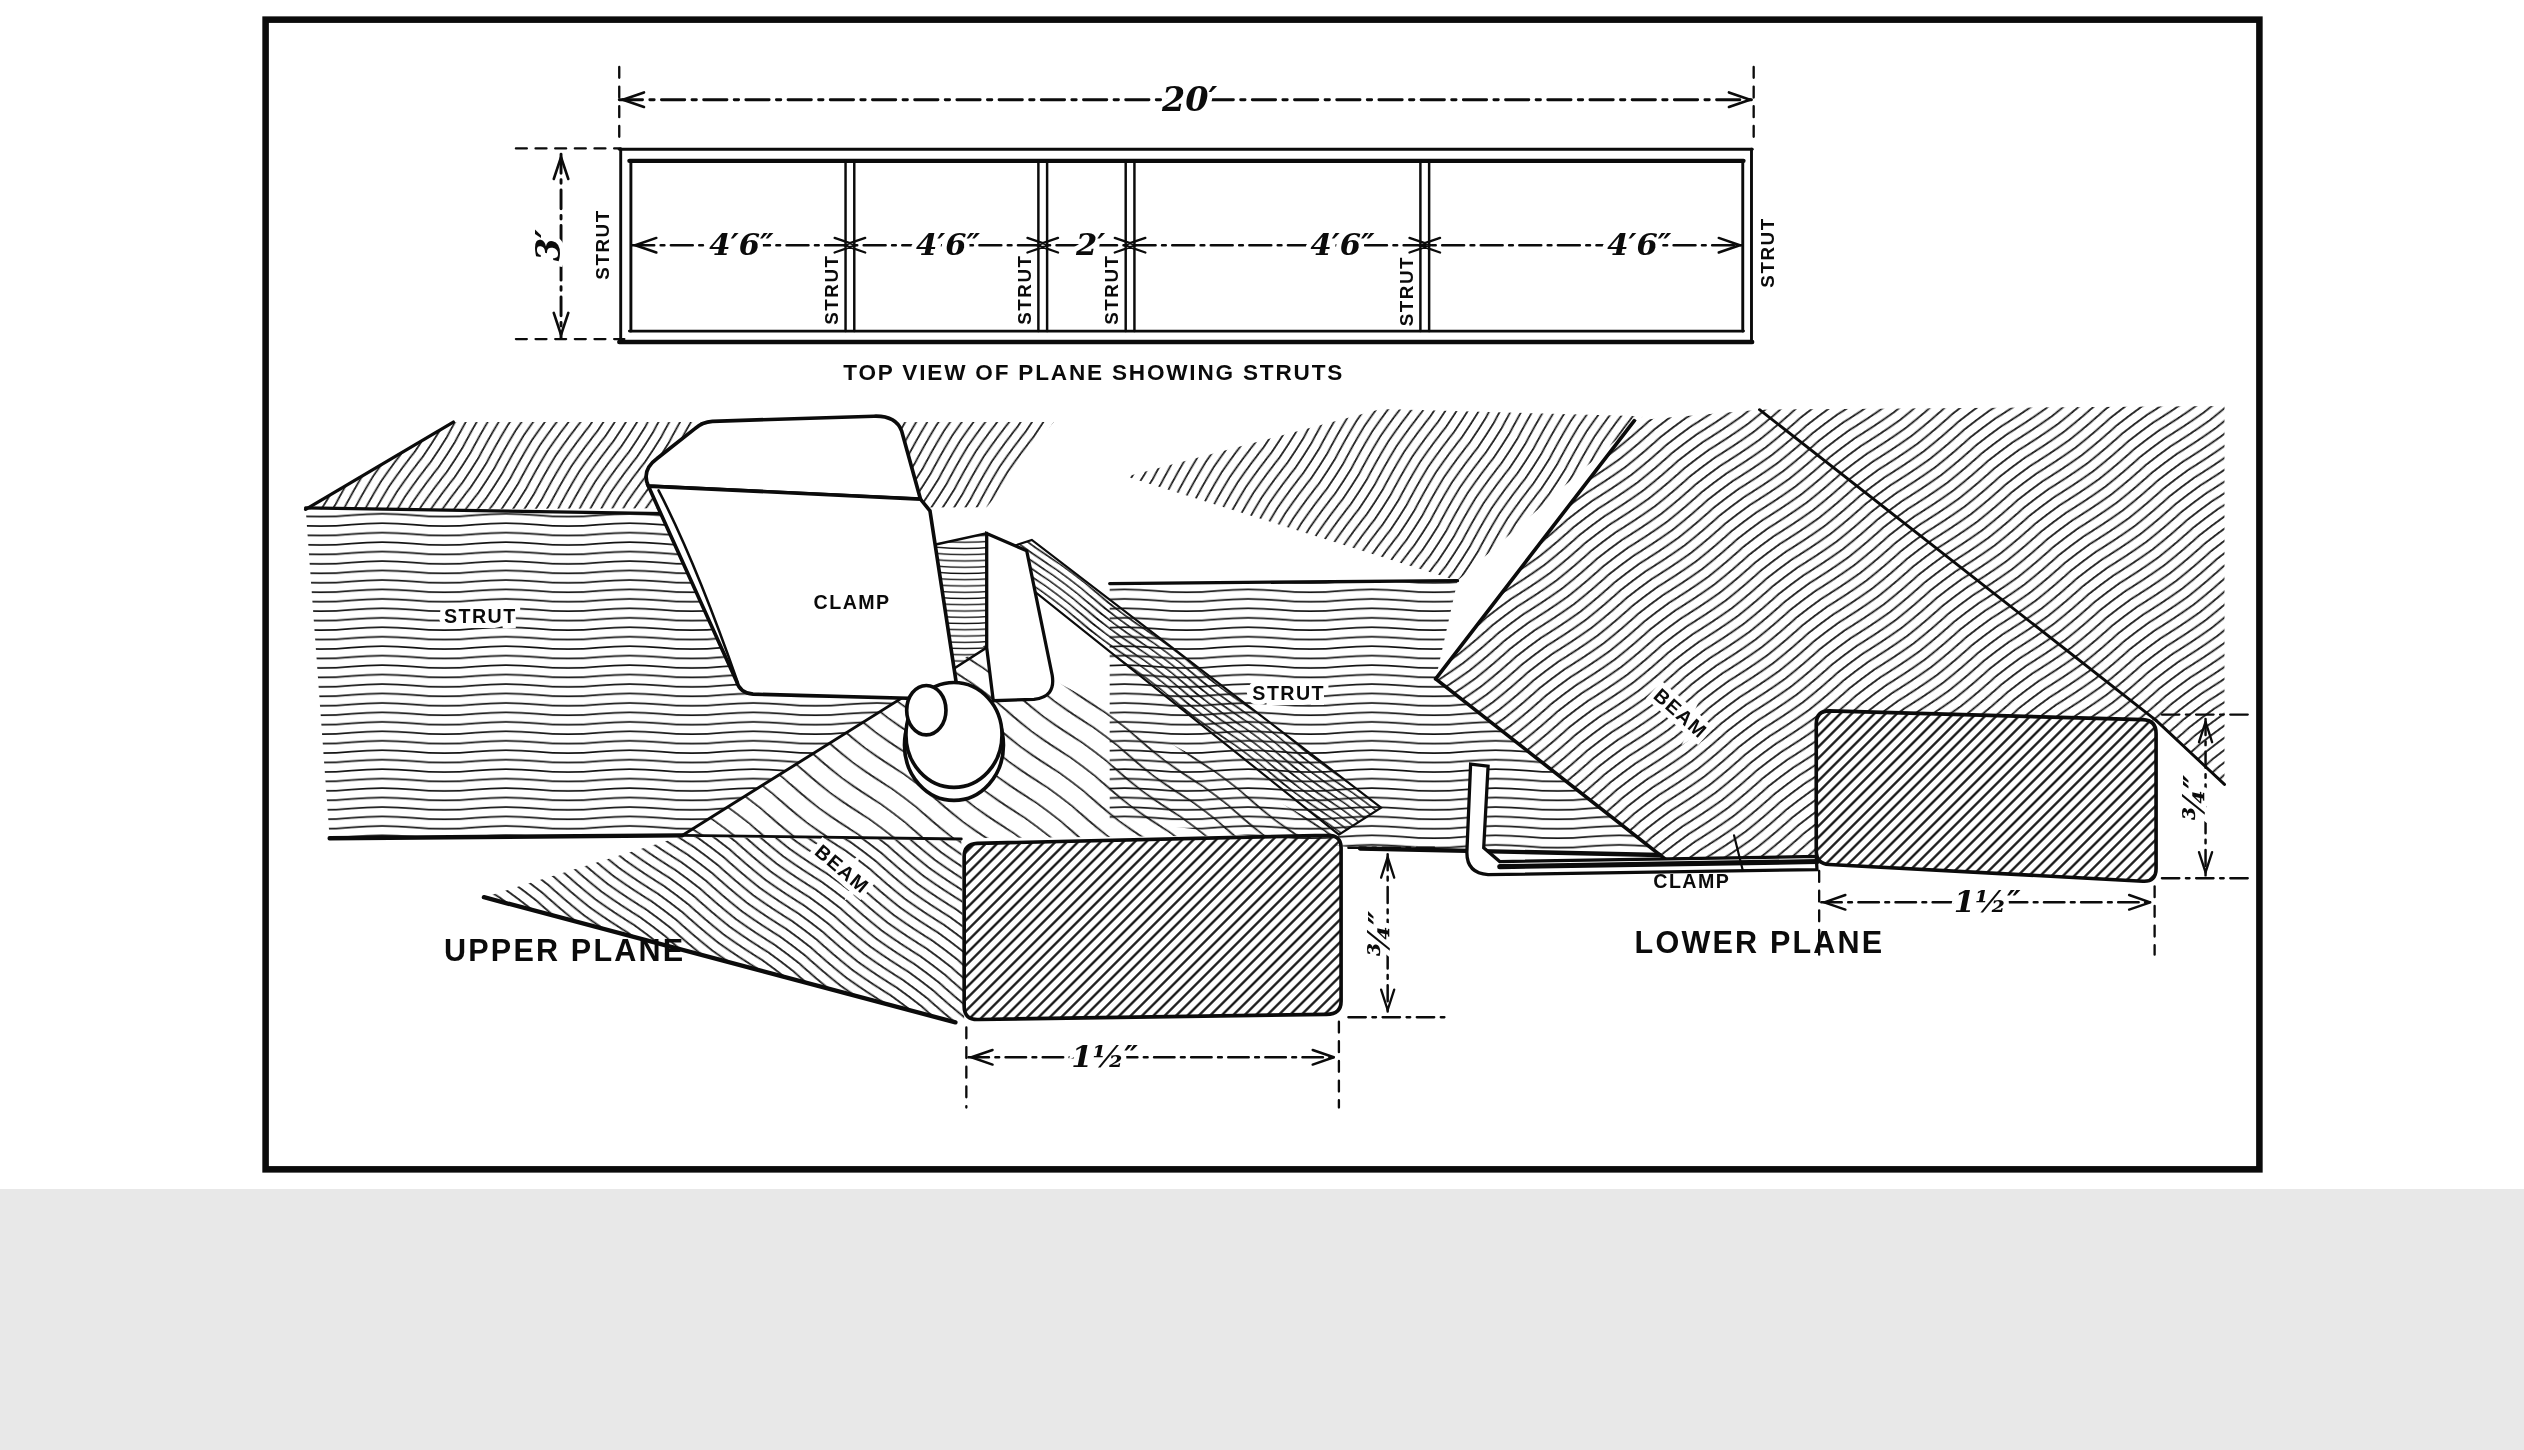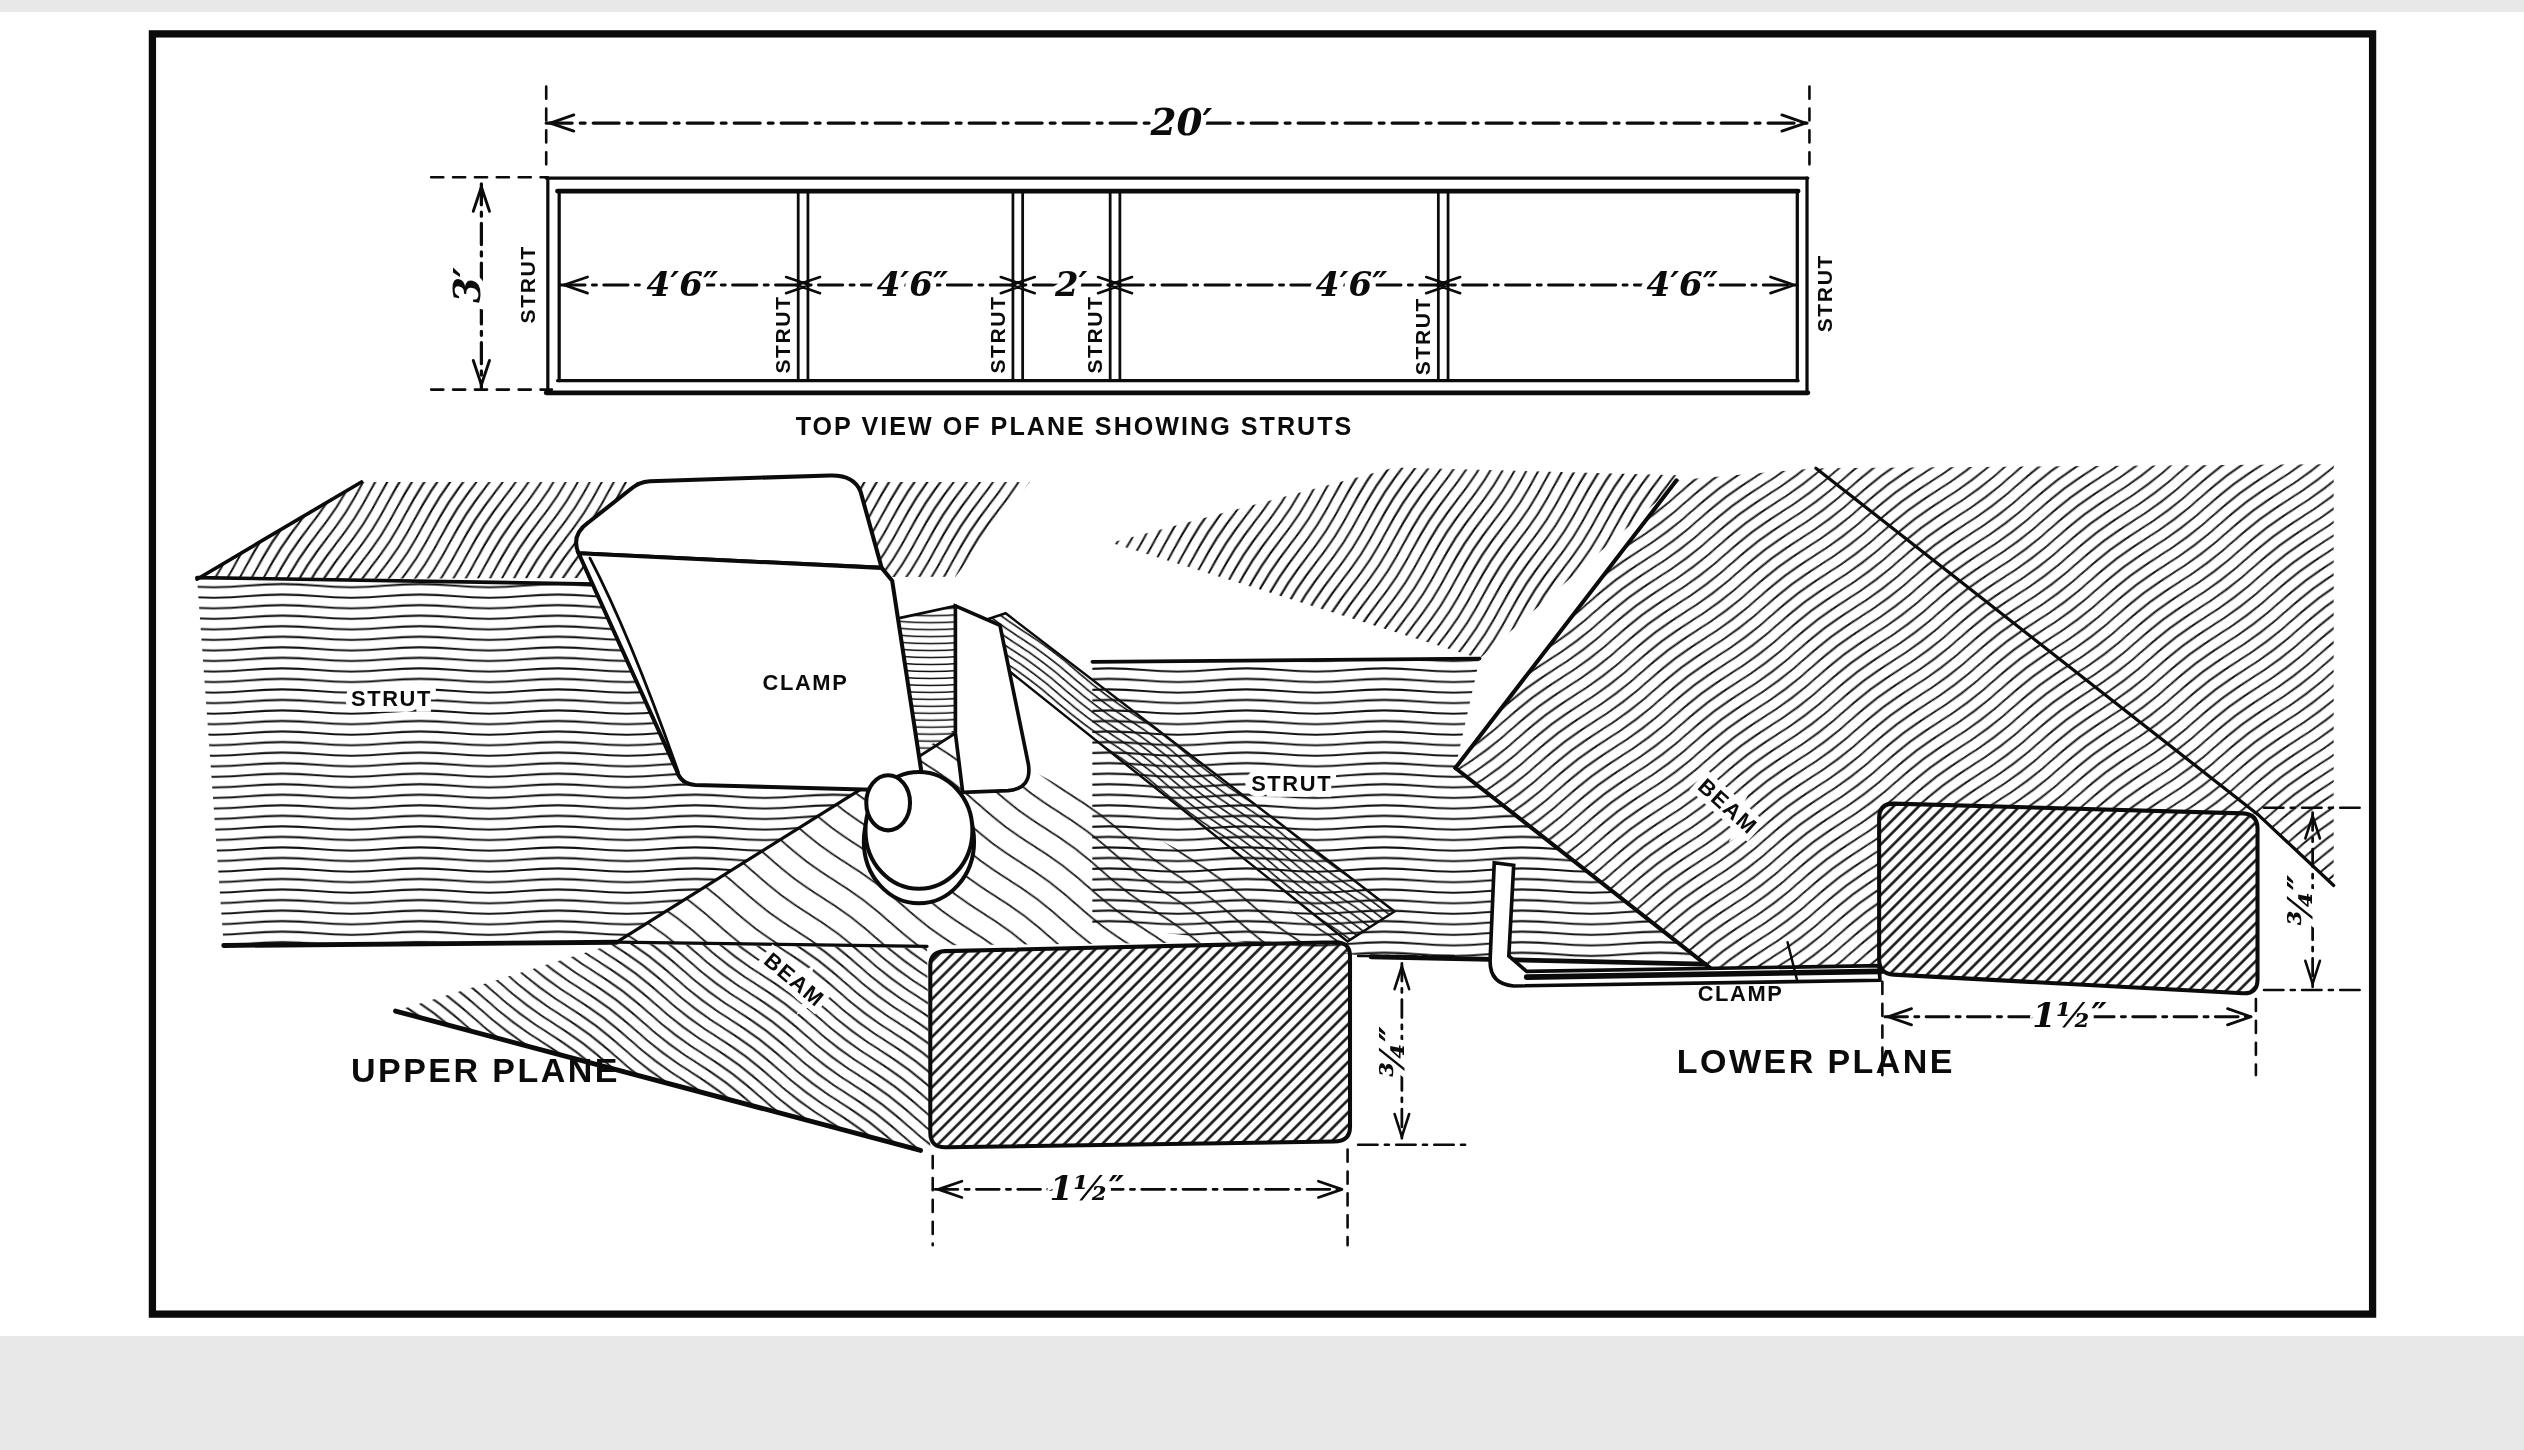--- a/index.html
+++ b/index.html
@@ -1,16 +1,16 @@
 <!DOCTYPE html>
 <html style="font-size:14px"><head>
 <meta charset="utf-8">
 <style>
   html,body{margin:0;padding:0;background:#e8e8e8;}
-  .stage{width:2525px;height:1324px;background:#ffffff;position:relative;margin:12px auto;overflow:hidden;}
+  .stage{width:2525px;height:1189px;background:#ffffff;position:relative;margin:0 auto;overflow:hidden;}
   svg{display:block;width:100%;height:100%;}
   .lbl{font-family:"Liberation Sans",sans-serif;font-weight:bold;fill:#0b0b0b;letter-spacing:2px;font-size:27px;}
   .vlbl{font-family:"Liberation Sans",sans-serif;font-weight:bold;fill:#0b0b0b;letter-spacing:2px;font-size:26px;}
   .cap{font-family:"Liberation Sans",sans-serif;font-weight:bold;fill:#0b0b0b;font-size:31px;letter-spacing:2.5px;}
   .title{font-family:"Liberation Sans",sans-serif;font-weight:bold;fill:#0b0b0b;font-size:42px;letter-spacing:3px;}
   .dim{font-family:"DejaVu Serif",serif;font-style:italic;font-weight:bold;fill:#0b0b0b;font-size:42px;}
   .dimbig{font-size:46px;}
   .knock{stroke:#ffffff;stroke-width:14;paint-order:stroke;}
 </style>
 </head>

